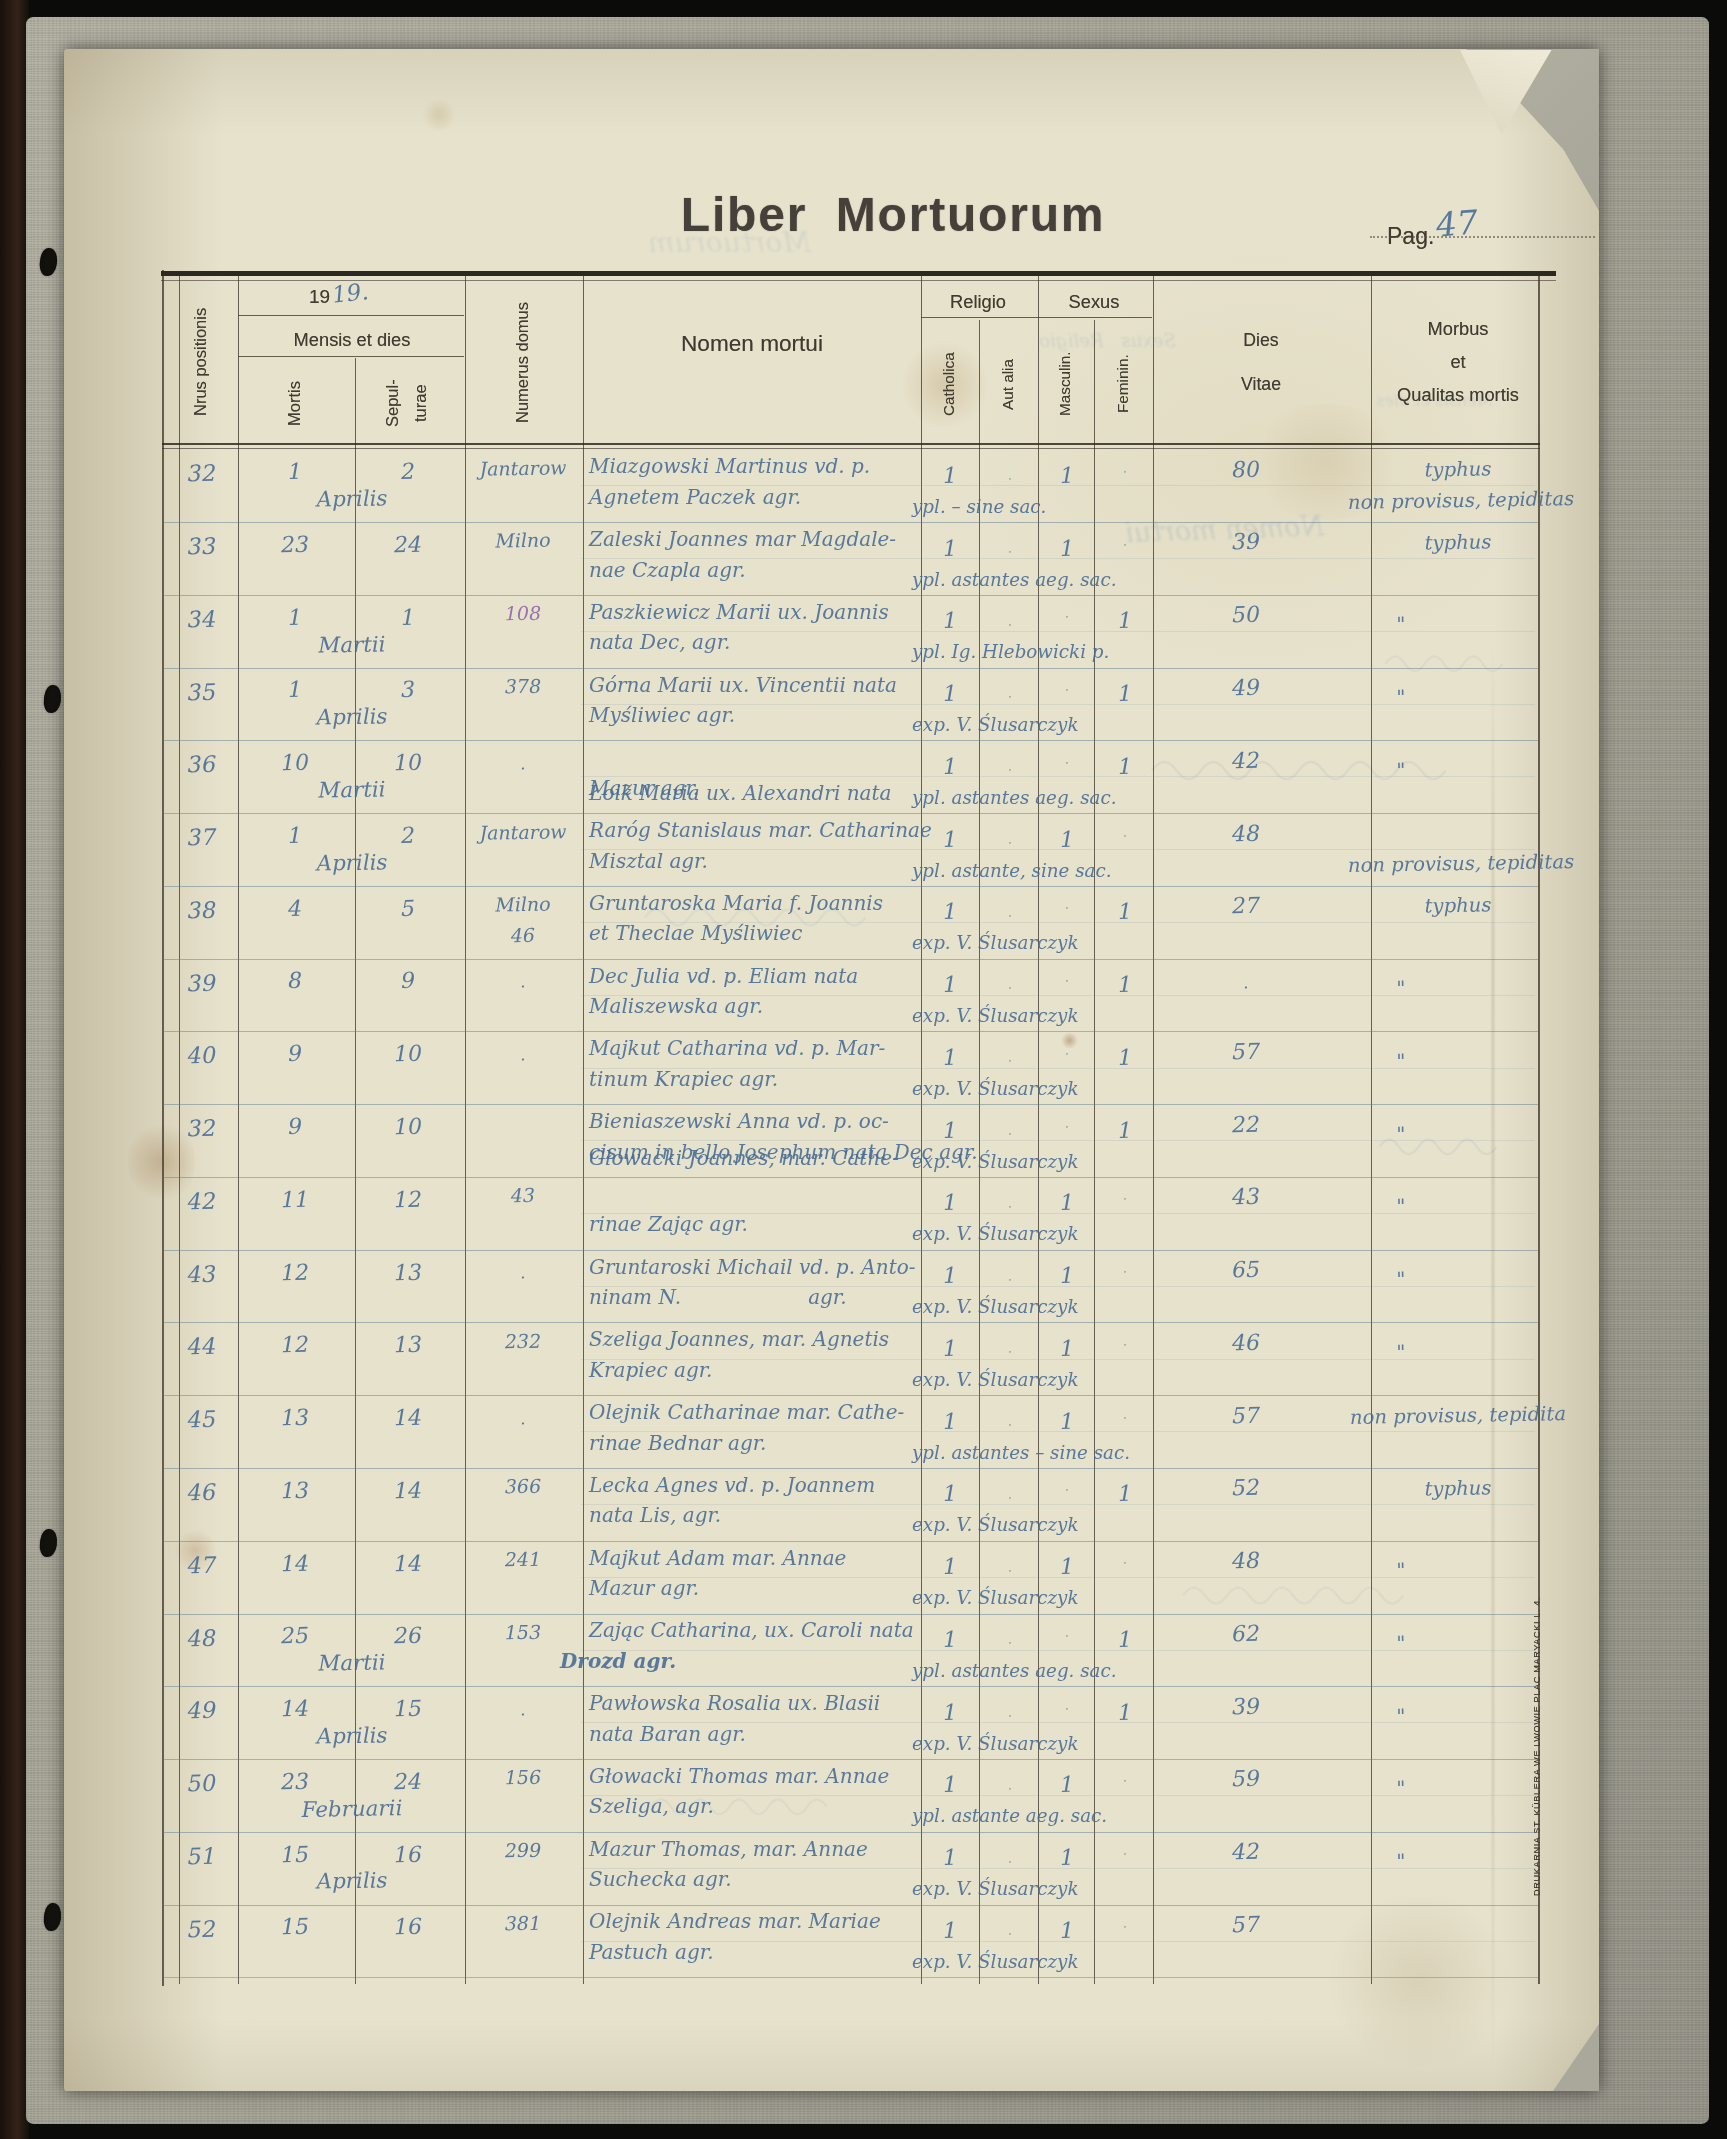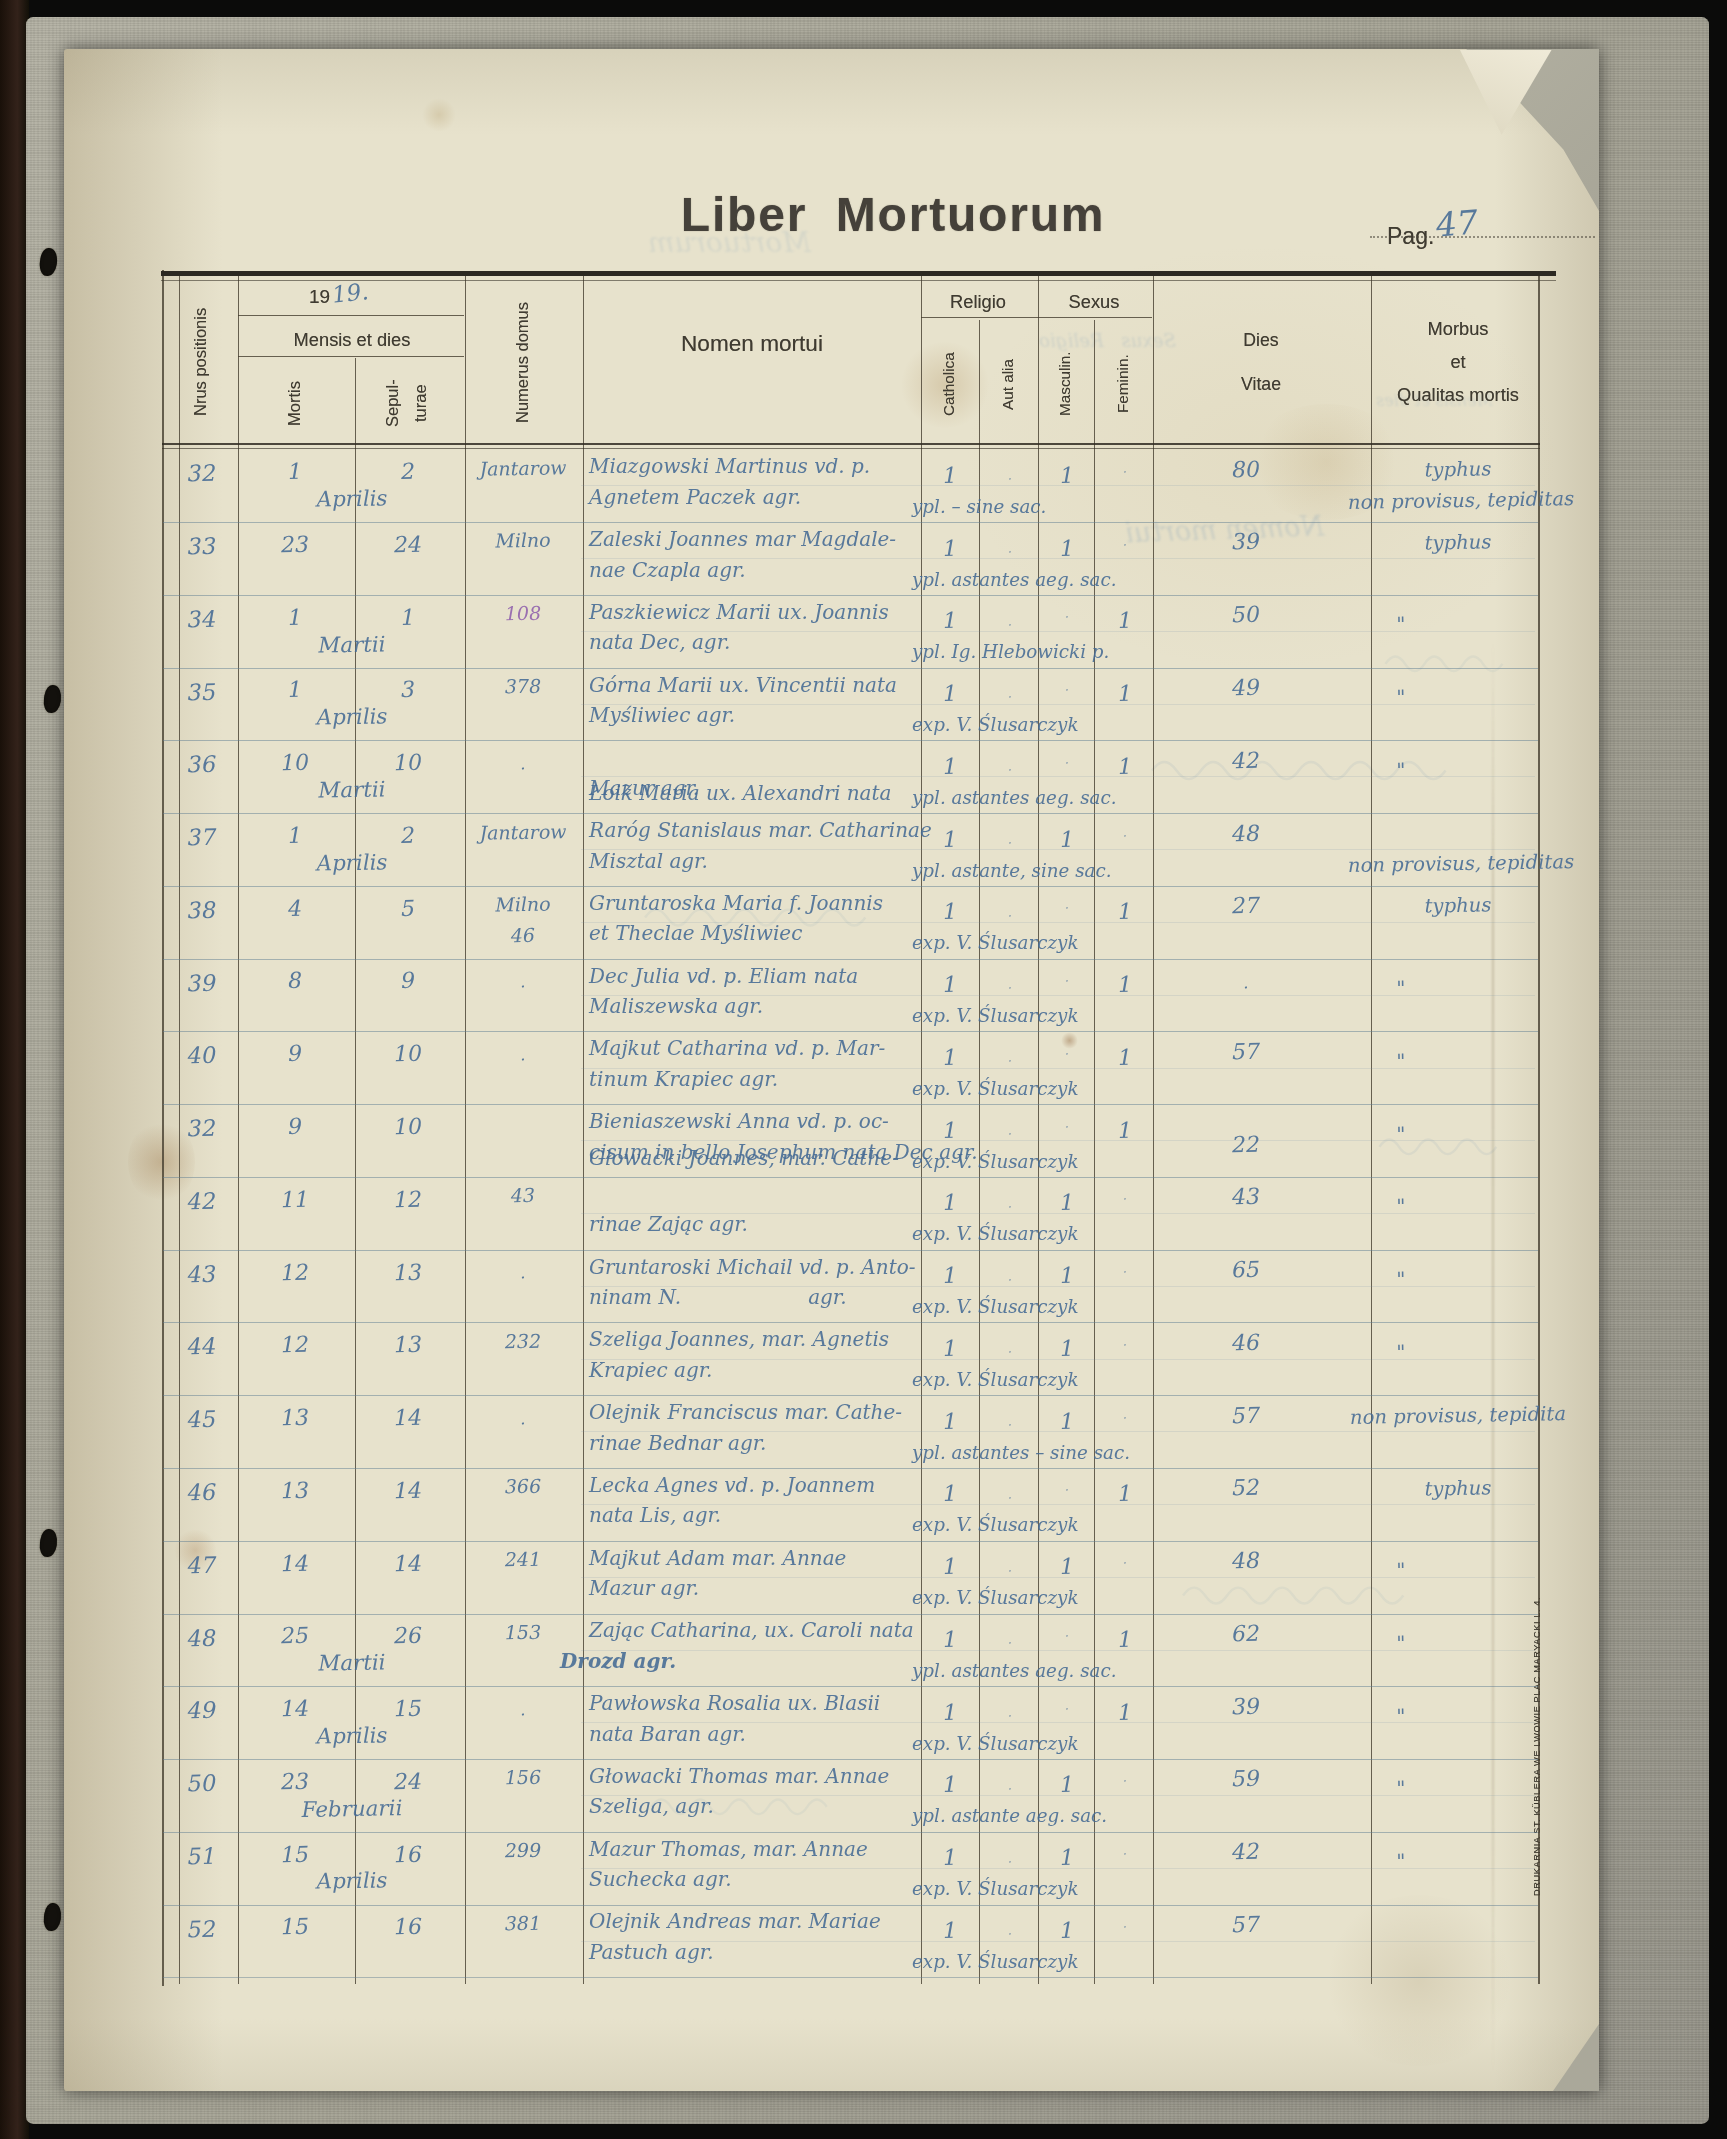--- a/index.html
+++ b/index.html
@@ -326,21 +326,21 @@
       <span class="hw ctr" style="left: 202px; top: 1115px; font-size: 22.6px;">32</span>
       <span class="hw ctr" style="left: 295px; top: 1114px; font-size: 22px;">9</span>
       <span class="hw ctr" style="left: 408px; top: 1114px; font-size: 22px;">10</span>
       <span class="hw" style="left: 589px; top: 1109px; font-size: 20px;">Bieniaszewski Anna vd. p. oc-</span>
       <span class="hw" style="left: 589px; top: 1140px; font-size: 20px;">cisum in bello Josephum nata Dec agr.</span>
       <span class="hw ctr" style="left: 950px; top: 1118px; font-size: 22px;">1</span>
       <span class="hw ctr" style="left: 1010px; top: 1125px; font-size: 14.7px; color: rgba(68, 106, 148, 0.5);">·</span>
       <span class="hw ctr" style="left: 1067px; top: 1118px; font-size: 14.7px; color: rgba(68, 106, 148, 0.5);">·</span>
       <span class="hw ctr" style="left: 1125px; top: 1118px; font-size: 22px;">1</span>
       <span class="hw" style="left: 912px; top: 1151px; font-size: 18.3px;">exp. V. Ślusarczyk</span>
-      <span class="hw ctr" style="left: 1246px; top: 1112px; font-size: 22px; margin-top: 20px;">22</span>
+      <span class="hw ctr" style="left: 1246px; top: 1112px; font-size: 22px;">22</span>
       <span class="hw ctr" style="left: 1401px; top: 1123px; font-size: 19.6px;">"</span>
       <span class="hw ctr" style="left: 202px; top: 1188px; font-size: 22.6px;">42</span>
       <span class="hw ctr" style="left: 295px; top: 1187px; font-size: 22px;">11</span>
       <span class="hw ctr" style="left: 408px; top: 1187px; font-size: 22px;">12</span>
       <span class="hw ctr" style="left: 523px; top: 1184px; font-size: 19px;">43</span>
       <span class="hw" style="left: 589px; top: 1146px; font-size: 20px;">Głowacki Joannes, mar. Cathe-</span>
       <span class="hw" style="left: 589px; top: 1212px; font-size: 20px;">rinae Zając agr.</span>
       <span class="hw ctr" style="left: 950px; top: 1190px; font-size: 22px;">1</span>
       <span class="hw ctr" style="left: 1010px; top: 1198px; font-size: 14.7px; color: rgba(68, 106, 148, 0.5);">·</span>
       <span class="hw ctr" style="left: 1067px; top: 1190px; font-size: 22px;">1</span>
@@ -371,21 +371,21 @@
       <span class="hw ctr" style="left: 1010px; top: 1343px; font-size: 14.7px; color: rgba(68, 106, 148, 0.5);">·</span>
       <span class="hw ctr" style="left: 1067px; top: 1336px; font-size: 22px;">1</span>
       <span class="hw ctr" style="left: 1125px; top: 1336px; font-size: 14.7px; color: rgba(68, 106, 148, 0.5);">·</span>
       <span class="hw" style="left: 912px; top: 1369px; font-size: 18.3px;">exp. V. Ślusarczyk</span>
       <span class="hw ctr" style="left: 1246px; top: 1330px; font-size: 22px;">46</span>
       <span class="hw ctr" style="left: 1401px; top: 1341px; font-size: 19.6px;">"</span>
       <span class="hw ctr" style="left: 202px; top: 1406px; font-size: 22.6px;">45</span>
       <span class="hw ctr" style="left: 295px; top: 1405px; font-size: 22px;">13</span>
       <span class="hw ctr" style="left: 408px; top: 1405px; font-size: 22px;">14</span>
       <span class="hw ctr" style="left: 523px; top: 1414px; font-size: 16px;">·</span>
-      <span class="hw" style="left: 589px; top: 1400px; font-size: 20px;">Olejnik Franciscus mar. Cathe-</span>
+      <span class="hw" style="left: 589px; top: 1400px; font-size: 20px;">Olejnik Catharinae mar. Cathe-</span>
       <span class="hw" style="left: 589px; top: 1431px; font-size: 20px;">rinae Bednar agr.</span>
       <span class="hw ctr" style="left: 950px; top: 1409px; font-size: 22px;">1</span>
       <span class="hw ctr" style="left: 1010px; top: 1416px; font-size: 14.7px; color: rgba(68, 106, 148, 0.5);">·</span>
       <span class="hw ctr" style="left: 1067px; top: 1409px; font-size: 22px;">1</span>
       <span class="hw ctr" style="left: 1125px; top: 1409px; font-size: 14.7px; color: rgba(68, 106, 148, 0.5);">·</span>
       <span class="hw" style="left: 912px; top: 1442px; font-size: 18.3px;">ypl. astantes – sine sac.</span>
       <span class="hw ctr" style="left: 1246px; top: 1403px; font-size: 22px;">57</span>
       <span class="hw ctr" style="left: 1458px; top: 1404px; font-size: 19.6px;">non provisus, tepidita</span>
       <span class="hw ctr" style="left: 202px; top: 1479px; font-size: 22.6px;">46</span>
       <span class="hw ctr" style="left: 295px; top: 1478px; font-size: 22px;">13</span>

